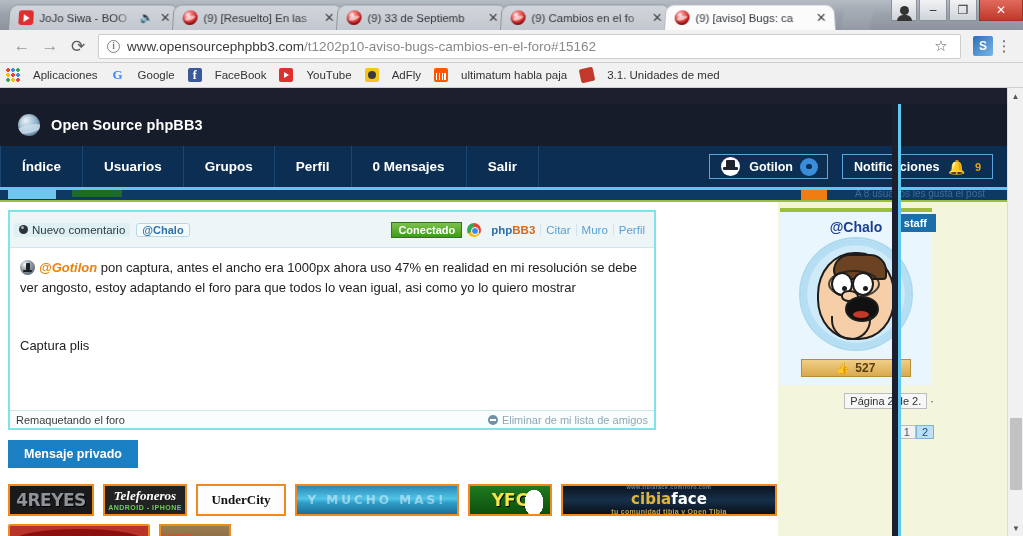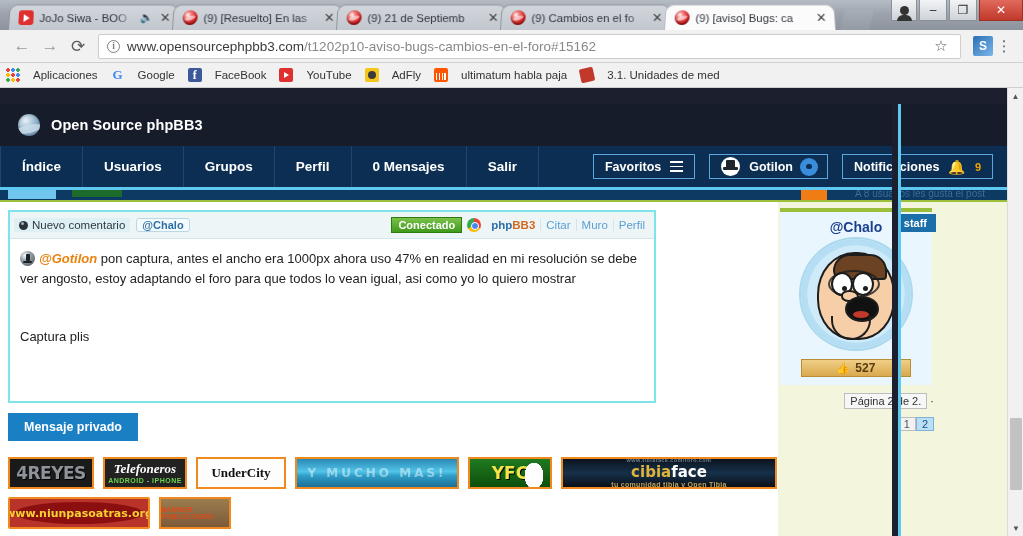--- a/index.html
+++ b/index.html
@@ -260,21 +260,21 @@
   .content-wrap { display:flex; background:#f3f5dc; height:403px; }
   .content-main { width:778px; background:#fff; padding:0; position:relative; }
 
   .post-box {
     margin: 8px 0 0 8px;
     width: 648px;
     border: 2px solid #7fe3ea;
     background:#fff;
   }
   .post-head {
-    height:27px; background:#eef5f7; border-bottom:1px solid #cfe6ea;
+    height:36px; background:#eef5f7; border-bottom:1px solid #cfe6ea;
     display:flex;align-items:center; padding:0 4px; font-size:11.5px; color:#333;
   }
   .newcomment-pill{
     background:#dff0f4; padding:1px 5px; display:flex;align-items:center;gap:4px;color:#2e3a3f;
   }
   .ncdot{width:9px;height:9px;border-radius:50%;background:#2c3338;display:inline-block;position:relative;}
   .ncdot::after{content:"";position:absolute;left:1.5px;top:1px;width:3px;height:3px;border-radius:50%;background:#9fb4c2;}
   .user-chip{
     margin-left:6px;border:1px solid #b9d7e4;background:#f3fbfd;border-radius:3px;
     padding:0 5px;color:#2f6fa8;font-weight:bold;font-size:11px;
@@ -402,21 +402,21 @@
     background: linear-gradient(180deg,#f0cf86,#d9a94e);
     border:1px solid #b98c36;
     display:flex;align-items:center;justify-content:center;gap:5px;
     color:#5a3d12; font-weight:bold; font-size:12px;
   }
   .thumb{ font-size:11px; }
   .pager{
     margin:8px 4px 0 0; text-align:right; font-size:11px; color:#333;
   }
   .pg-box{ border:1px solid #bdbdbd; background:#f7f7f7; padding:1px 5px; display:inline-block; }
-  .pg-nums{ margin-top:8px; }
+  .pg-nums{ margin-top:16px; }
   .pg-num{ border:1px solid #bdbdbd; background:#f2f2f2; padding:0 5px; display:inline-block; color:#555;}
   .pg-num.cur{ background:#bcdff5; color:#14527f; border-color:#7ab4d8; }
   .page-left-rail{
     position:absolute; left:892px; top:0; width:6px; height:448px; background:#1b1f2e;
   }
   .page-blue-rail{
     position:absolute; left:898px; top:0; width:3px; height:448px; background:#5ec8f0;
   }
 
   
@@ -442,21 +442,21 @@
     </div>
 
     <div class="tab">
       <span class="favicon fav-phpbb"></span>
       <span class="tab-title">(9) [Resuelto] En las</span>
       <span class="tab-close">✕</span>
     </div>
 
     <div class="tab">
       <span class="favicon fav-phpbb"></span>
-      <span class="tab-title">(9) 21 de Septiemb</span>
+      <span class="tab-title">(9) 33 de Septiemb</span>
       <span class="tab-close">✕</span>
     </div>
 
     <div class="tab">
       <span class="favicon fav-phpbb"></span>
       <span class="tab-title">(9) Cambios en el fo</span>
       <span class="tab-close">✕</span>
     </div>
 
     <div class="tab active">
@@ -533,28 +533,20 @@
 
       <div class="nav-row">
         <div class="nav-item">Índice</div>
         <div class="nav-item">Usuarios</div>
         <div class="nav-item">Grupos</div>
         <div class="nav-item">Perfil</div>
         <div class="nav-item">0 Mensajes</div>
         <div class="nav-item">Salir</div>
 
         <div class="nav-right">
-          <div class="nav-pill">
-            <span>Favoritos</span>
-            <span class="hamburger">
-                <i></i>
-                <i></i>
-                <i></i>
-              </span>
-          </div>
           <div class="nav-pill">
             <span class="avatar-mini"></span>
             <span>Gotilon</span>
             <span class="gear"></span>
           </div>
           <div class="nav-pill">
             <span>Notificaciones</span>
             <span class="bell">🔔</span>
             <span class="badge9">9</span>
           </div>
@@ -589,20 +581,27 @@
               </span>
             </div>
 
             <div class="post-body">
               <p>
                 <span class="mention-icon"></span><span class="mention">@Gotilon</span><span> pon captura, antes el ancho era 1000px ahora uso 47% en realidad en mi resolución se debe ver angosto, estoy adaptando el foro para que todos lo vean igual, asi como yo lo quiero mostrar</span>
               </p>
               <p class="post-p2">Captura plis</p>
             </div>
 
+            <div class="post-foot">
+              <span>Remaquetando el foro</span>
+              <span class="post-foot-right">
+                <span class="minus-circle"></span>
+                <span>Eliminar de mi lista de amigos</span>
+              </span>
+            </div>
           </div>
 
           <div class="btn-row">
             <button class="btn-mp">Mensaje privado</button>
           </div>
 
           <div class="banners">
             <div class="bnr-row">
               <div class="bnr bnr-4reyes">4REYES</div>
               <div class="bnr bnr-tel">

